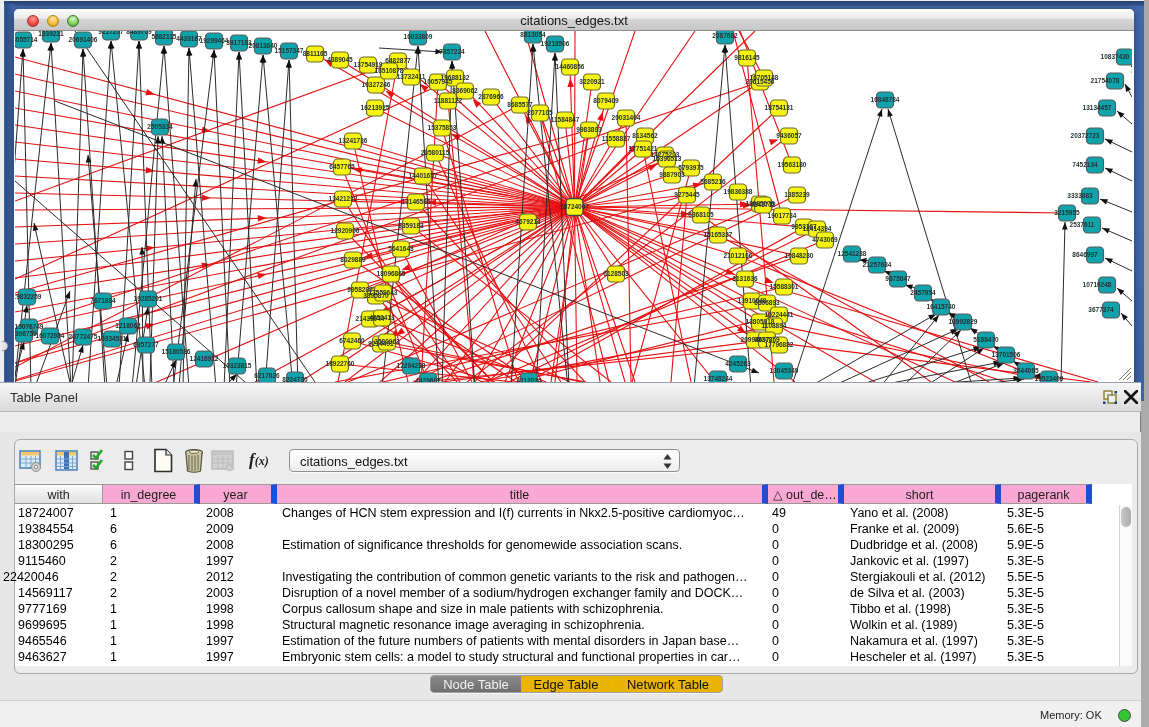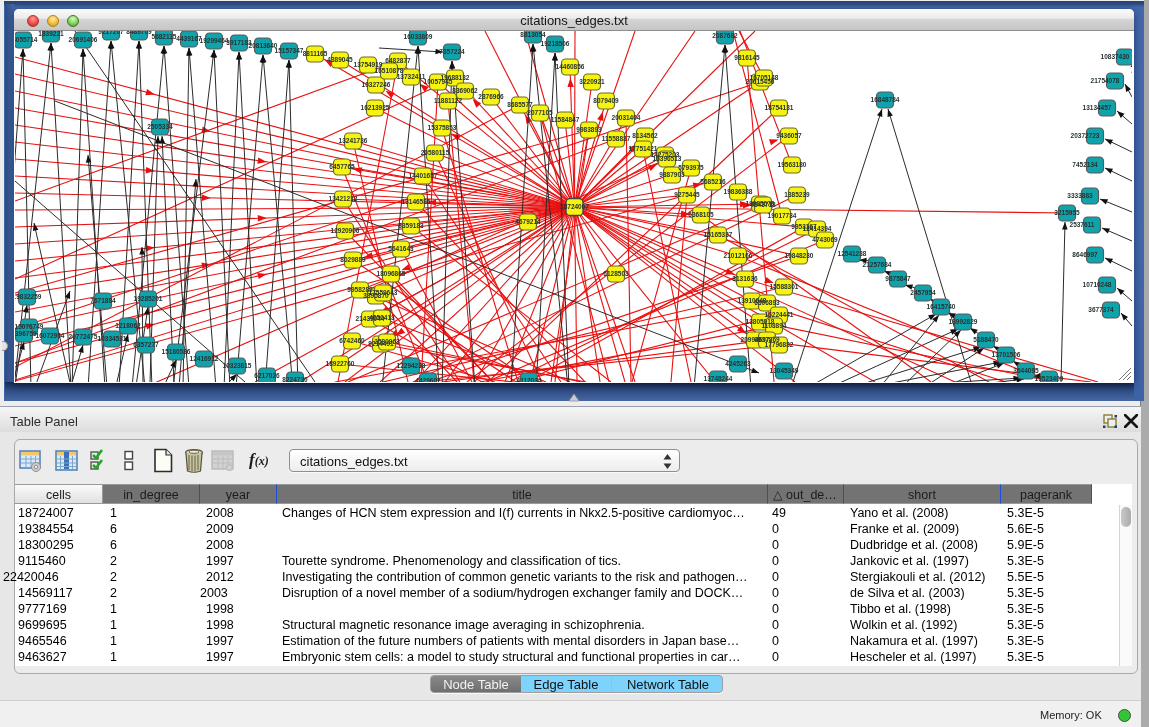--- a/index.html
+++ b/index.html
@@ -695,21 +695,21 @@
 <div class="abs" style="left:2px;top:341px;width:6px;height:10px;border:1px solid #9a9a9a;border-left:none;border-radius:0 5px 5px 0;background:#e4e4e4"></div>
 
 <div class="abs" style="left:1144px;top:0;width:5px;height:401px;background:#a9a9a9"></div>
 <div class="abs" style="left:1140px;top:401px;width:9px;height:326px;background:#ababab;border-left:1px solid #7e7e7e"></div>
 
 <svg class="abs" width="16" height="8" style="left:566px;top:394px">
   <polygon points="8,0 13,7 3,7" fill="#c7ccd4" stroke="#8b93a2" stroke-width="0.8"></polygon>
 </svg>
 
 <div class="abs" style="left:0;top:382px;width:1141px;height:30px;
- background:linear-gradient(180deg,#f6f6f6,#dadada);border-top:1px solid #98a0ac;border-bottom:1px solid #b4b4b4;margin-top:24px;">
+ background:linear-gradient(180deg,#f6f6f6,#dadada);border-top:1px solid #98a0ac;border-bottom:1px solid #b4b4b4;">
   <div class="abs" style="left:10px;top:7px;font-size:13px;color:#2d2d2d">Table Panel</div>
   <svg class="abs" width="15" height="15" style="left:1103px;top:7px">
     <rect x="1" y="1" width="8" height="8" fill="#e8f0f8" stroke="#8d7d2e" stroke-width="1.4"></rect>
     <rect x="5" y="5" width="8" height="8" fill="#e8f0f8" stroke="#8d7d2e" stroke-width="1.4"></rect>
     <rect x="11.5" y="1" width="2.5" height="2.5" fill="#1c3f6e"></rect>
     <rect x="0" y="11.5" width="2.5" height="2.5" fill="#1c3f6e"></rect>
     <rect x="11.5" y="11.5" width="2.5" height="2.5" fill="#1c3f6e"></rect>
   </svg>
   <svg class="abs" width="14" height="14" style="left:1124px;top:7px" viewBox="0 0 14 14">
     <path d="M1 1 L13 13 M13 1 L1 13" stroke="#141414" stroke-width="2.6" stroke-linecap="round"></path>
@@ -767,33 +767,33 @@
 <div class="abs" style="left:289px;top:449px;width:391px;height:23px;border:1px solid #8f8f8f;border-radius:4px;
  background:linear-gradient(180deg,#ffffff,#ededed);box-shadow:0 1px 1px rgba(255,255,255,.8)">
  <div class="abs" style="left:10px;top:4px;font-size:13px;color:#111">citations_edges.txt</div>
  <svg class="abs" width="9" height="15" style="left:373px;top:4px">
    <polygon points="4.5,0 8.5,5.5 0.5,5.5" fill="#333"></polygon>
    <polygon points="4.5,15 8.5,9.5 0.5,9.5" fill="#333"></polygon>
  </svg>
 </div>
 
 <div class="abs" style="left:15px;top:484px;width:1117px;height:20px;background:#fff"></div>
-<div class="hcell" style="left:15px;width:88px;background:linear-gradient(180deg,#fbfbfb,#e0e0e0);border-right:1px solid #9a9a9a;">cells</div>
+<div class="hcell" style="left:15px;width:88px;background:linear-gradient(180deg,#fbfbfb,#e0e0e0);border-right:1px solid #9a9a9a;">with</div>
 <div class="hcell" style="left:103px;width:97px;">in_degree</div>
 <div class="hcell" style="left:200px;width:77px;">year</div>
 <div class="hcell" style="left:277px;width:491px;">title</div>
 <div class="hcell" style="left:768px;width:76px;text-align:left;padding-left:5px">△ out_de…</div>
 <div class="hcell" style="left:844px;width:157px;">short</div>
 <div class="hcell" style="left:1001px;width:91px;">pagerank</div>
 
 <div class="abs" style="left:15px;top:504px;width:1117px;height:162px;background:#fff"></div>
 <style>
 .trow{position:absolute;left:0;width:1117px;height:16px;font-size:12.5px;color:#000}
 .trow span{position:absolute;top:1px;white-space:nowrap}
-.hcell{position:absolute;top:484px;height:20px;background:#737373;border-right:1px solid #1d4ed8;
+.hcell{position:absolute;top:484px;height:20px;background:#f9a8d4;border-right:6px solid #1d4ed8;
  font-size:12.5px;color:#1c1c1c;text-align:center;line-height:20px;border-top:1px solid #9a9a9a;border-bottom:1px solid #9a9a9a}
 </style>
 <div class="trow" style="top:505px">
     <span style="left:18px">18724007</span>
     <span style="left:110px">1</span>
     <span style="left:206px">2008</span>
     <span style="left:282px">Changes of HCN stem expression and I(f) currents in Nkx2.5-positive cardiomyoc…</span>
     <span style="left:772px">49</span>
     <span style="left:850px">Yano et al. (2008)</span>
     <span style="left:1007px">5.3E-5</span>
@@ -803,66 +803,67 @@
     <span style="left:110px">6</span>
     <span style="left:206px">2009</span>
     <span style="left:772px">0</span>
     <span style="left:850px">Franke et al. (2009)</span>
     <span style="left:1007px">5.6E-5</span>
   </div>
 <div class="trow" style="top:537px">
     <span style="left:18px">18300295</span>
     <span style="left:110px">6</span>
     <span style="left:206px">2008</span>
+    <span style="left:282px">Estimation of significance thresholds for genomewide association scans.</span>
     <span style="left:772px">0</span>
     <span style="left:850px">Dudbridge et al. (2008)</span>
     <span style="left:1007px">5.9E-5</span>
   </div>
 <div class="trow" style="top:553px">
     <span style="left:18px">9115460</span>
     <span style="left:110px">2</span>
     <span style="left:206px">1997</span>
-    <span style="left:282px">Tourette syndrome. Phenomenology and classification of tics.</span>
     <span style="left:772px">0</span>
     <span style="left:850px">Jankovic et al. (1997)</span>
     <span style="left:1007px">5.3E-5</span>
   </div>
 <div class="trow" style="top:569px">
     <span style="left:3px">22420046</span>
     <span style="left:110px">2</span>
     <span style="left:206px">2012</span>
     <span style="left:282px">Investigating the contribution of common genetic variants to the risk and pathogen…</span>
     <span style="left:772px">0</span>
     <span style="left:850px">Stergiakouli et al. (2012)</span>
     <span style="left:1007px">5.5E-5</span>
   </div>
 <div class="trow" style="top:585px">
     <span style="left:18px">14569117</span>
     <span style="left:110px">2</span>
-    <span style="left:200px">2003</span>
+    <span style="left:206px">2003</span>
     <span style="left:282px">Disruption of a novel member of a sodium/hydrogen exchanger family and DOCK…</span>
     <span style="left:772px">0</span>
     <span style="left:850px">de Silva et al. (2003)</span>
     <span style="left:1007px">5.3E-5</span>
   </div>
 <div class="trow" style="top:601px">
     <span style="left:18px">9777169</span>
     <span style="left:110px">1</span>
     <span style="left:206px">1998</span>
+    <span style="left:282px">Corpus callosum shape and size in male patients with schizophrenia.</span>
     <span style="left:772px">0</span>
     <span style="left:850px">Tibbo et al. (1998)</span>
     <span style="left:1007px">5.3E-5</span>
   </div>
 <div class="trow" style="top:617px">
     <span style="left:18px">9699695</span>
     <span style="left:110px">1</span>
     <span style="left:206px">1998</span>
     <span style="left:282px">Structural magnetic resonance image averaging in schizophrenia.</span>
     <span style="left:772px">0</span>
-    <span style="left:850px">Wolkin et al. (1992)</span>
+    <span style="left:850px">Wolkin et al. (1989)</span>
     <span style="left:1007px">5.3E-5</span>
   </div>
 <div class="trow" style="top:633px">
     <span style="left:18px">9465546</span>
     <span style="left:110px">1</span>
     <span style="left:206px">1997</span>
     <span style="left:282px">Estimation of the future numbers of patients with mental disorders in Japan base…</span>
     <span style="left:772px">0</span>
     <span style="left:850px">Nakamura et al. (1997)</span>
     <span style="left:1007px">5.3E-5</span>
@@ -873,21 +874,21 @@
     <span style="left:206px">1997</span>
     <span style="left:282px">Embryonic stem cells: a model to study structural and functional properties in car…</span>
     <span style="left:772px">0</span>
     <span style="left:850px">Hescheler et al. (1997)</span>
     <span style="left:1007px">5.3E-5</span>
   </div>
 
 <div class="abs" style="left:1119px;top:505px;width:13px;height:161px;background:#fafafa;border-left:1px solid #d5d5d5"></div>
 <div class="abs" style="left:1120.5px;top:507px;width:10px;height:20px;background:linear-gradient(90deg,#c9c9c9,#ababab);border-radius:5px"></div>
 
-<div class="abs" style="left:430px;top:675px;width:293px;height:18px;border:1px solid #9e9e9e;border-radius:4px;background:#7dd3fc;overflow:hidden;box-shadow:0 1px 0 rgba(255,255,255,.7)">
+<div class="abs" style="left:430px;top:675px;width:293px;height:18px;border:1px solid #9e9e9e;border-radius:4px;background:#eab308;overflow:hidden;box-shadow:0 1px 0 rgba(255,255,255,.7)">
   <div class="abs" style="left:0;top:0;width:90px;height:18px;background:linear-gradient(180deg,#8a8a8a,#6b6b6b);
     color:#f2f2f2;font-size:13px;text-align:center;line-height:17px">Node Table</div>
   <div class="abs" style="left:90px;top:0;width:90px;height:18px;color:#111;font-size:13px;text-align:center;line-height:17px">Edge Table</div>
   <div class="abs" style="left:180px;top:0;width:1px;height:18px;background:#b5b5b5"></div>
   <div class="abs" style="left:181px;top:0;width:112px;height:14px;color:#111;font-size:13px;text-align:center;line-height:17px">Network Table</div>
 </div>
 
 <div class="abs" style="left:1040px;top:709px;width:73px;text-align:left;font-size:11px;color:#222">Memory: OK</div>
 <div class="abs" style="left:1118px;top:709px;width:13px;height:13px;border-radius:50%;background:#35c435;border:1px solid #4a4a4a"></div>
 

